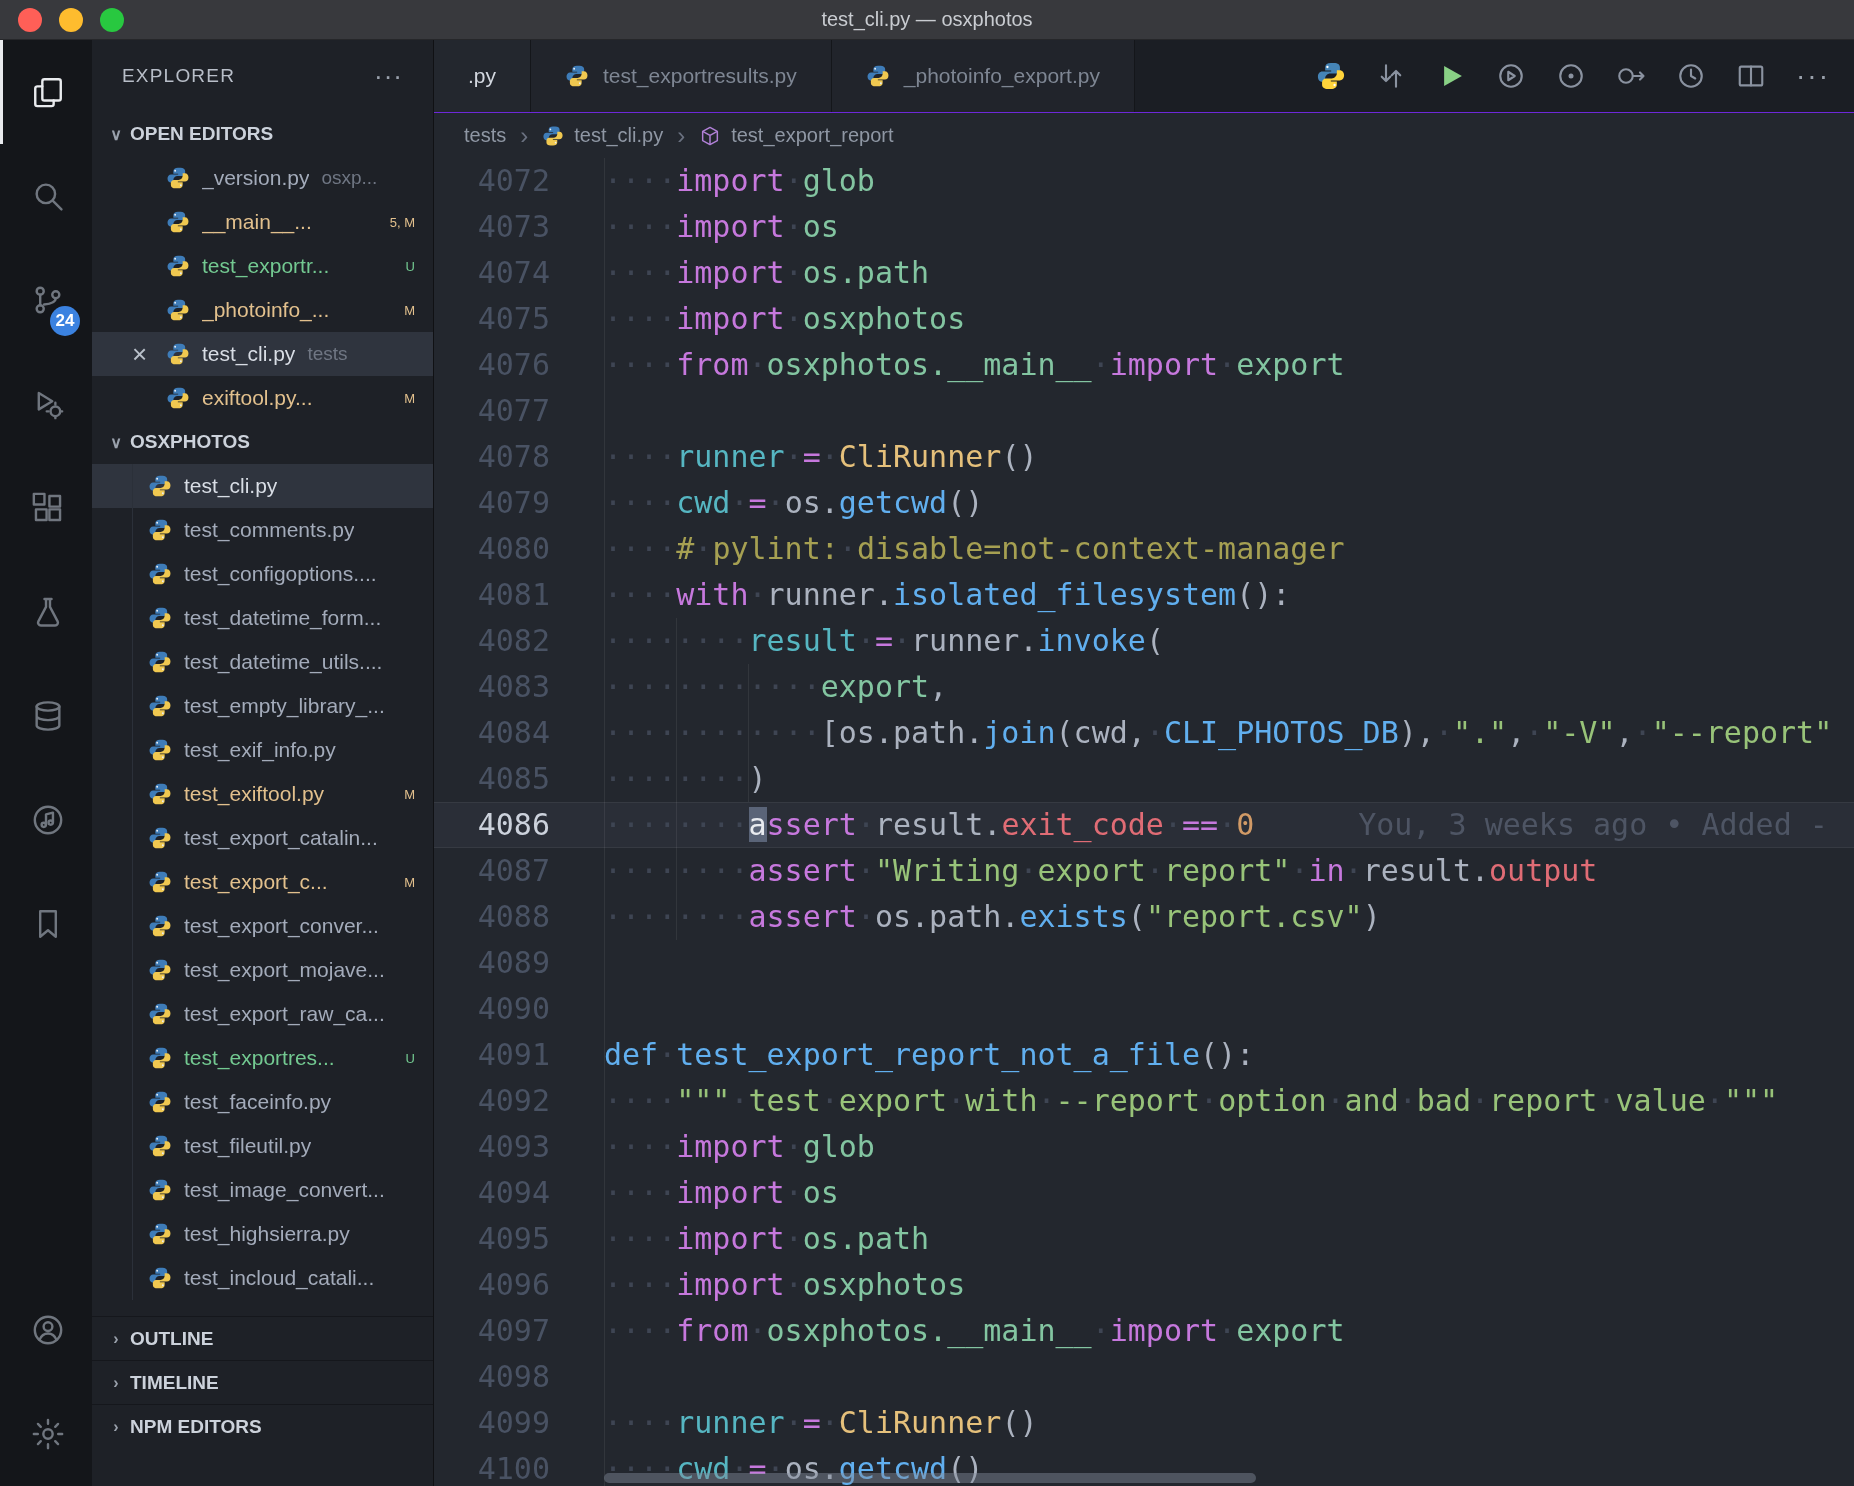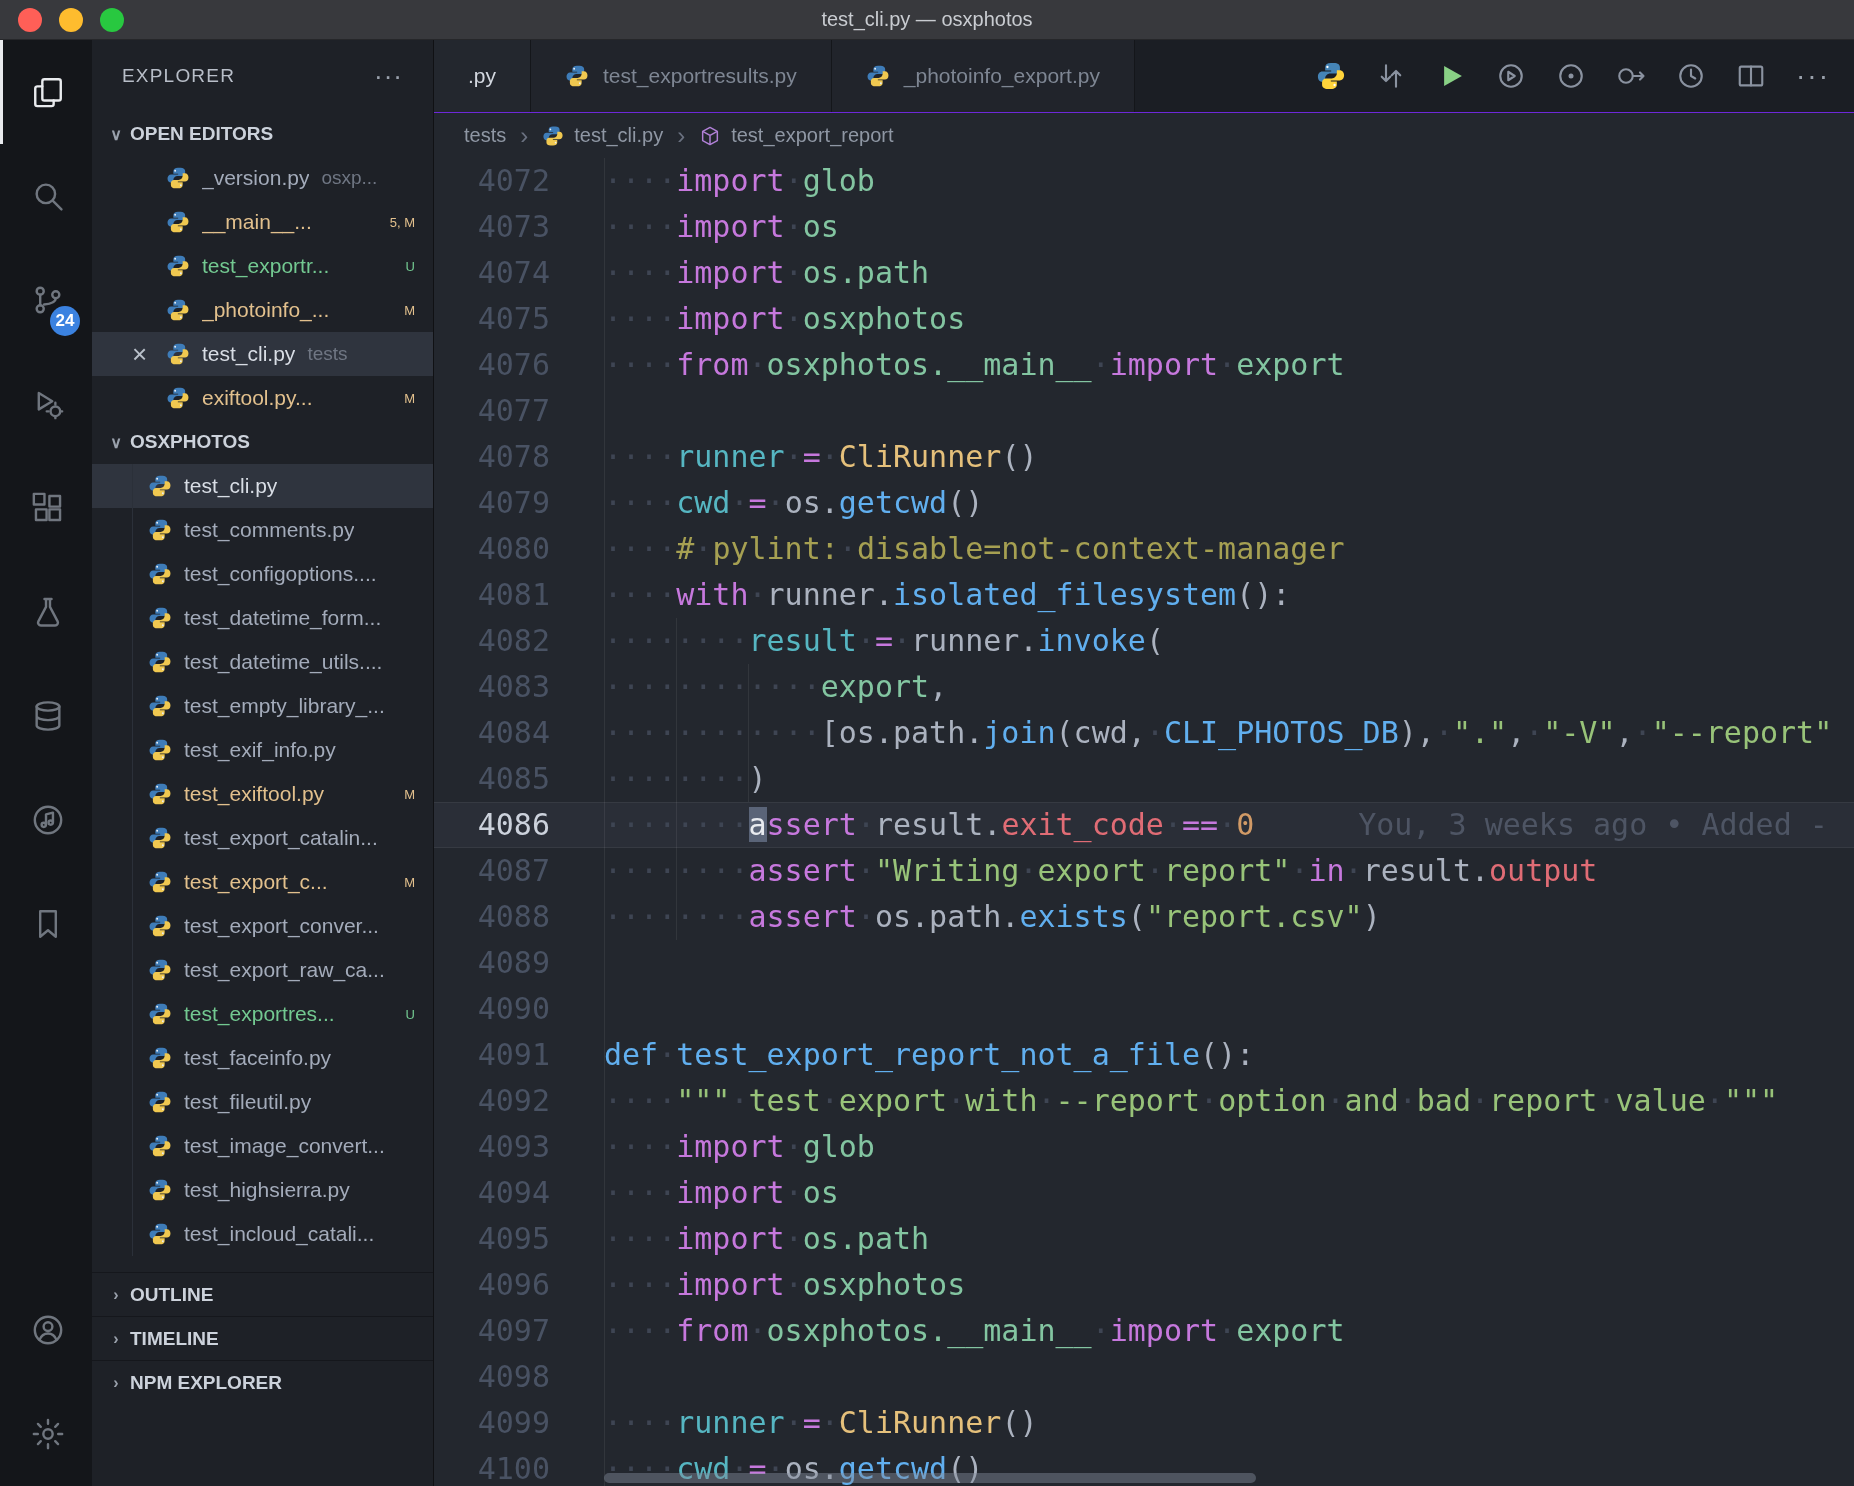--- a/index.html
+++ b/index.html
@@ -439,20 +439,31 @@
         </div>
         <div class="row file-row">
           <span class="icn" style="width: 24px; height: 24px;">
             <svg viewBox="0 0 16 16">
               <path fill="#3e7cb8" d="M7.94 1.1c-1.9 0-3.04.84-3.04 2.24V5.1h3.2v.5H3.38C1.98 5.6 1.02 6.76 1.02 8.34c0 1.6.96 2.76 2.36 2.76h1.5V9.44c0-1.5 1.26-2.72 2.72-2.72h3.1c1.14 0 2.06-.92 2.06-2.06V3.34c0-1.4-1.16-2.24-3.06-2.24z"></path>
               <path fill="#f0c850" d="M8.06 14.9c1.9 0 3.04-.84 3.04-2.24V10.9H7.9v-.5h4.72c1.4 0 2.36-1.16 2.36-2.74 0-1.6-.96-2.76-2.36-2.76h-1.5v1.66c0 1.5-1.26 2.72-2.72 2.72H5.3c-1.14 0-2.06.92-2.06 2.06v1.32c0 1.4 1.16 2.24 3.06 2.24z"></path>
               <circle fill="#e8eef5" cx="6.1" cy="3.2" r=".62"></circle>
               <circle fill="#e8eef5" cx="9.9" cy="12.8" r=".62"></circle>
             </svg>
           </span>
+          <span class="lbl">test_export_mojave...</span>
+        </div>
+        <div class="row file-row">
+          <span class="icn" style="width: 24px; height: 24px;">
+            <svg viewBox="0 0 16 16">
+              <path fill="#3e7cb8" d="M7.94 1.1c-1.9 0-3.04.84-3.04 2.24V5.1h3.2v.5H3.38C1.98 5.6 1.02 6.76 1.02 8.34c0 1.6.96 2.76 2.36 2.76h1.5V9.44c0-1.5 1.26-2.72 2.72-2.72h3.1c1.14 0 2.06-.92 2.06-2.06V3.34c0-1.4-1.16-2.24-3.06-2.24z"></path>
+              <path fill="#f0c850" d="M8.06 14.9c1.9 0 3.04-.84 3.04-2.24V10.9H7.9v-.5h4.72c1.4 0 2.36-1.16 2.36-2.74 0-1.6-.96-2.76-2.36-2.76h-1.5v1.66c0 1.5-1.26 2.72-2.72 2.72H5.3c-1.14 0-2.06.92-2.06 2.06v1.32c0 1.4 1.16 2.24 3.06 2.24z"></path>
+              <circle fill="#e8eef5" cx="6.1" cy="3.2" r=".62"></circle>
+              <circle fill="#e8eef5" cx="9.9" cy="12.8" r=".62"></circle>
+            </svg>
+          </span>
           <span class="lbl">test_export_raw_ca...</span>
         </div>
         <div class="row file-row">
           <span class="icn" style="width: 24px; height: 24px;">
             <svg viewBox="0 0 16 16">
               <path fill="#3e7cb8" d="M7.94 1.1c-1.9 0-3.04.84-3.04 2.24V5.1h3.2v.5H3.38C1.98 5.6 1.02 6.76 1.02 8.34c0 1.6.96 2.76 2.36 2.76h1.5V9.44c0-1.5 1.26-2.72 2.72-2.72h3.1c1.14 0 2.06-.92 2.06-2.06V3.34c0-1.4-1.16-2.24-3.06-2.24z"></path>
               <path fill="#f0c850" d="M8.06 14.9c1.9 0 3.04-.84 3.04-2.24V10.9H7.9v-.5h4.72c1.4 0 2.36-1.16 2.36-2.74 0-1.6-.96-2.76-2.36-2.76h-1.5v1.66c0 1.5-1.26 2.72-2.72 2.72H5.3c-1.14 0-2.06.92-2.06 2.06v1.32c0 1.4 1.16 2.24 3.06 2.24z"></path>
               <circle fill="#e8eef5" cx="6.1" cy="3.2" r=".62"></circle>
               <circle fill="#e8eef5" cx="9.9" cy="12.8" r=".62"></circle>
             </svg>
@@ -521,21 +532,21 @@
         <div class="section-row">
           <span class="chev">›</span>
           <span class="sec-lbl">OUTLINE</span>
         </div>
         <div class="section-row">
           <span class="chev">›</span>
           <span class="sec-lbl">TIMELINE</span>
         </div>
         <div class="section-row">
           <span class="chev">›</span>
-          <span class="sec-lbl">NPM EXPLORER</span>
+          <span class="sec-lbl">NPM EDITORS</span>
         </div>
       </div>
   </div>
 
   <div class="editor">
     <div class="tabbar">
       <div id="tabs">
           <div class="tab active">
             <span class="tab-lbl">.py</span>
           </div>

